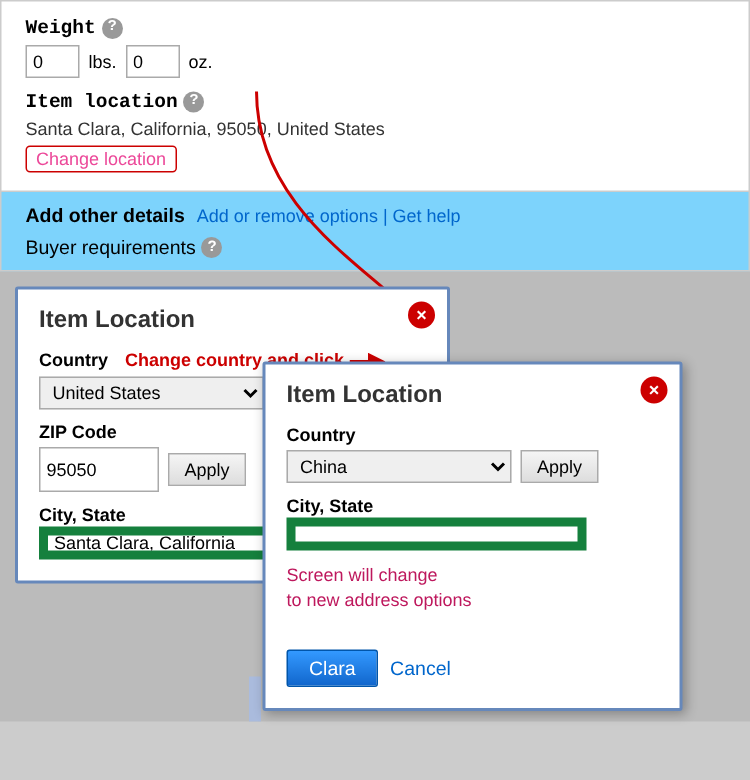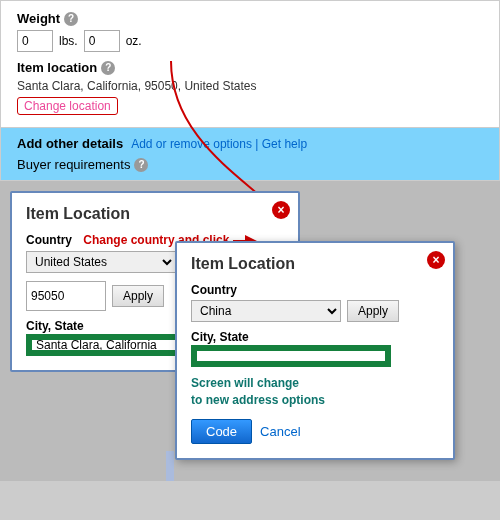--- a/index.html
+++ b/index.html
@@ -29,20 +29,21 @@
       margin-bottom: 4px;
     }
 
     .label-row {
       font-weight: bold;
       font-size: 13px;
       margin-bottom: 4px;
       display: flex;
       align-items: center;
       gap: 4px;
+      font-family: Liberation Mono, monospace;
     }
 
     .help-icon {
       display: inline-flex;
       align-items: center;
       justify-content: center;
       width: 14px;
       height: 14px;
       border-radius: 50%;
       background: #999;
@@ -271,24 +272,24 @@
     .cancel-btn {
       background: none;
       border: none;
       color: #0066cc;
       font-size: 13px;
       cursor: pointer;
       margin-left: 8px;
     }
 
     .screen-change-note {
-      color: #0f766e;
-      font-size: 12px;
-      font-weight: bold;
-      margin-bottom: 10px;
+      color: #be185d;
+      font-size: 12px;
+      font-weight: normal;
+      margin-bottom: 24px;
       line-height: 1.4;
     }
 
     .dialog-bottom-row {
       display: flex;
       align-items: center;
       margin-top: 10px;
     }
 
     
@@ -373,20 +374,21 @@
         <line x1="0" y1="7" x2="18" y2="7" stroke="#cc0000" stroke-width="2" marker-end="url(#ah2)"></line>
       </svg>
     </div>
     <div class="dialog-field-row">
       <select class="country-select">
         <option>United States</option>
       </select>
       <button class="apply-btn">Apply</button>
     </div>
 
+    <div class="dialog-zip-label">ZIP Code</div>
     <div class="dialog-field-row">
       <input class="zip-input" type="text" value="95050" style="">
       <button class="apply-btn">Apply</button>
     </div>
 
     <div class="city-state-label">City, State</div>
     <div>
       <input class="city-state-input" type="text" value="Santa Clara, California" style="">
     </div>
   </div>
@@ -407,18 +409,18 @@
 
     <div class="city-state-label">City, State</div>
     <div style="margin-bottom:8px;">
       <input class="city-state-input" type="text" value="" style="">
     </div>
 
     <div class="screen-change-note" style="white-space:pre-line;">Screen will change
 to new address options</div>
 
     <div class="dialog-bottom-row">
-      <button class="save-btn">Code</button>
+      <button class="save-btn">Clara</button>
       <button class="cancel-btn">Cancel</button>
     </div>
   </div>
 
 </div>
 
 </body></html>

